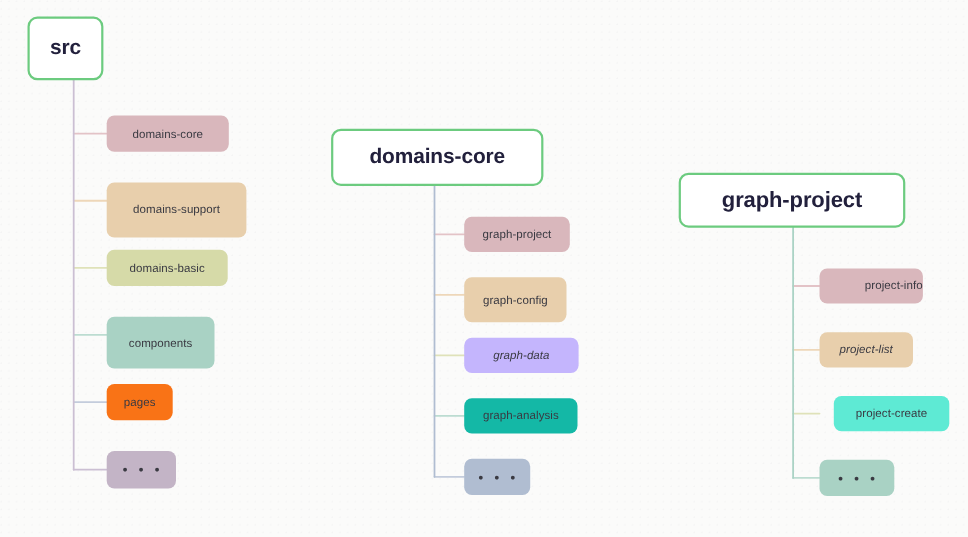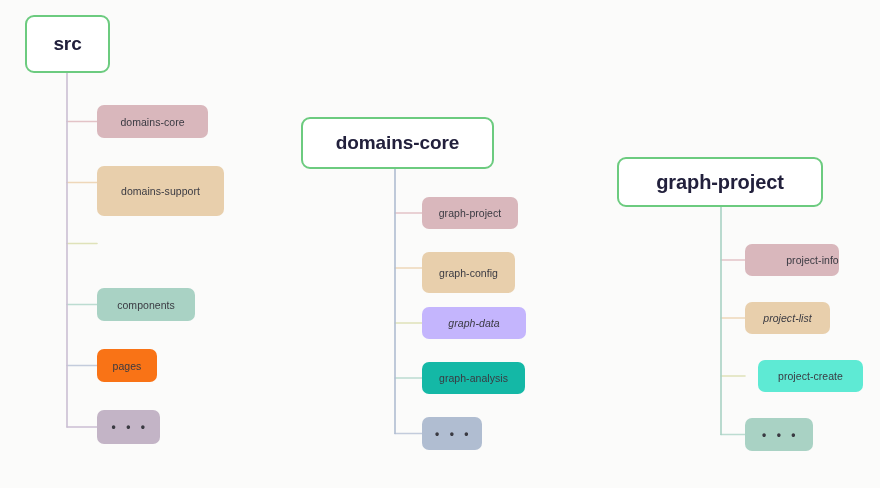--- a/index.html
+++ b/index.html
@@ -92,24 +92,25 @@
     <path d="M 395 433.5 L 422 433.5" stroke="#c3ccdc" stroke-width="1.6" fill="none" stroke-linecap="round"></path>
     <path d="M 395 169 L 395 433.5" stroke="#b0bdd1" stroke-width="1.6" fill="none" stroke-linecap="round"></path>
     <path d="M 721 260 L 745 260" stroke="#e3c3c7" stroke-width="1.6" fill="none" stroke-linecap="round"></path>
     <path d="M 721 318 L 745 318" stroke="#eed7b9" stroke-width="1.6" fill="none" stroke-linecap="round"></path>
     <path d="M 721 376 L 745 376" stroke="#dfe2b9" stroke-width="1.6" fill="none" stroke-linecap="round"></path>
     <path d="M 721 434.5 L 745 434.5" stroke="#bcdcd1" stroke-width="1.6" fill="none" stroke-linecap="round"></path>
     <path d="M 721 207 L 721 434.5" stroke="#a9d2c4" stroke-width="1.6" fill="none" stroke-linecap="round"></path>
   </svg>
 
 <div id="canvas">
-    <div class="root-box" style="left: 25px; top: 15px; width: 85px; height: 58px; font-size: 19px; border-color: rgb(108, 203, 127); color: rgb(34, 32, 60);">src</div>
+    <div class="root-box" style="left: 25px; top: 15px; width: 69px; height: 58px; font-size: 19px; border-color: rgb(108, 203, 127); color: rgb(34, 32, 60);">src</div>
     <div class="chip" style="left: 97px; top: 105px; width: 111px; height: 33px; background: rgb(217, 183, 188); color: rgb(58, 58, 66);">domains-core</div>
     <div class="chip" style="left: 97px; top: 166px; width: 127px; height: 50px; background: rgb(232, 207, 172); color: rgb(58, 58, 66);">domains-support</div>
-    <div class="chip" style="left: 97px; top: 288px; width: 98px; height: 33px; background: rgb(169, 210, 196); color: rgb(58, 58, 66);">components</div>
+    <div class="chip" style="left: 97px; top: 227px; width: 110px; height: 33px; background: rgb(214, 218, 168); color: rgb(58, 58, 66);">domains-basic</div>
+    <div class="chip" style="left: 97px; top: 288px; width: 98px; height: 47px; background: rgb(169, 210, 196); color: rgb(58, 58, 66);">components</div>
     <div class="chip" style="left: 97px; top: 349px; width: 60px; height: 33px; background: #f97316; color: rgb(58, 58, 66);">pages</div>
     <div class="chip ellipsis" style="left: 97px; top: 410px; width: 63px; height: 34px; background: rgb(195, 180, 198); color: rgb(58, 58, 66);">• • •</div>
     <div class="root-box" style="left: 301px; top: 117px; width: 193px; height: 52px; font-size: 19px; border-color: rgb(108, 203, 127); color: rgb(34, 32, 60);">domains-core</div>
     <div class="chip" style="left: 422px; top: 197px; width: 96px; height: 32px; background: rgb(217, 183, 188); color: rgb(58, 58, 66);">graph-project</div>
     <div class="chip" style="left: 422px; top: 252px; width: 93px; height: 41px; background: rgb(232, 207, 172); color: rgb(58, 58, 66); text-align: right;">graph-config</div>
     <div class="chip" style="left: 422px; top: 307px; width: 104px; height: 32px; background: #c4b5fd; color: rgb(58, 58, 66); font-style: italic;">graph-data</div>
     <div class="chip" style="left: 422px; top: 362px; width: 103px; height: 32px; background: #14b8a6; color: rgb(58, 58, 66);">graph-analysis</div>
     <div class="chip ellipsis" style="left: 422px; top: 417px; width: 60px; height: 33px; background: rgb(176, 189, 209); color: rgb(58, 58, 66);">• • •</div>
     <div class="root-box" style="left: 617px; top: 157px; width: 206px; height: 50px; font-size: 20px; border-color: rgb(108, 203, 127); color: rgb(34, 32, 60);">graph-project</div>
     <div class="chip" style="left: 745px; top: 244px; width: 94px; height: 32px; background: rgb(217, 183, 188); color: rgb(58, 58, 66); padding-left: 41px;">project-info</div>

